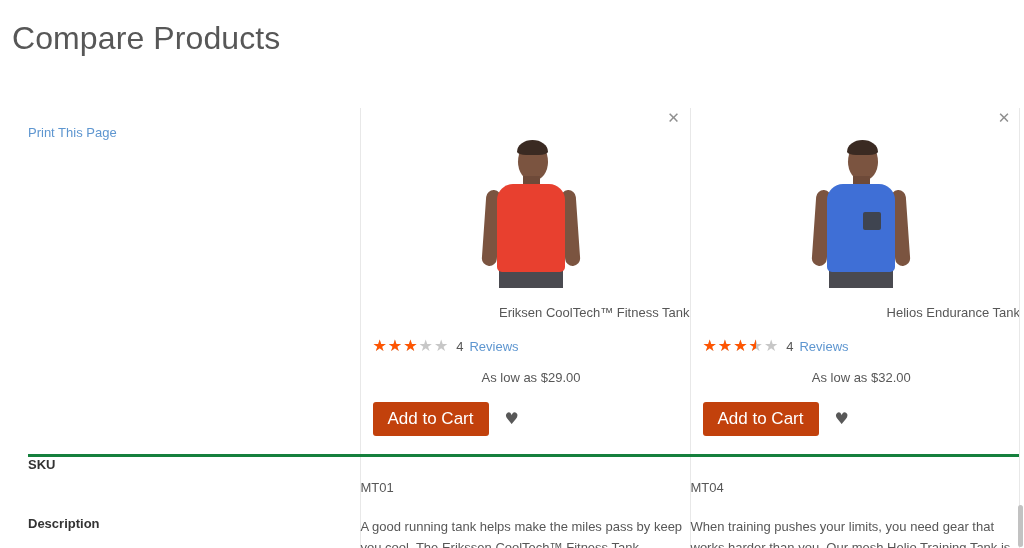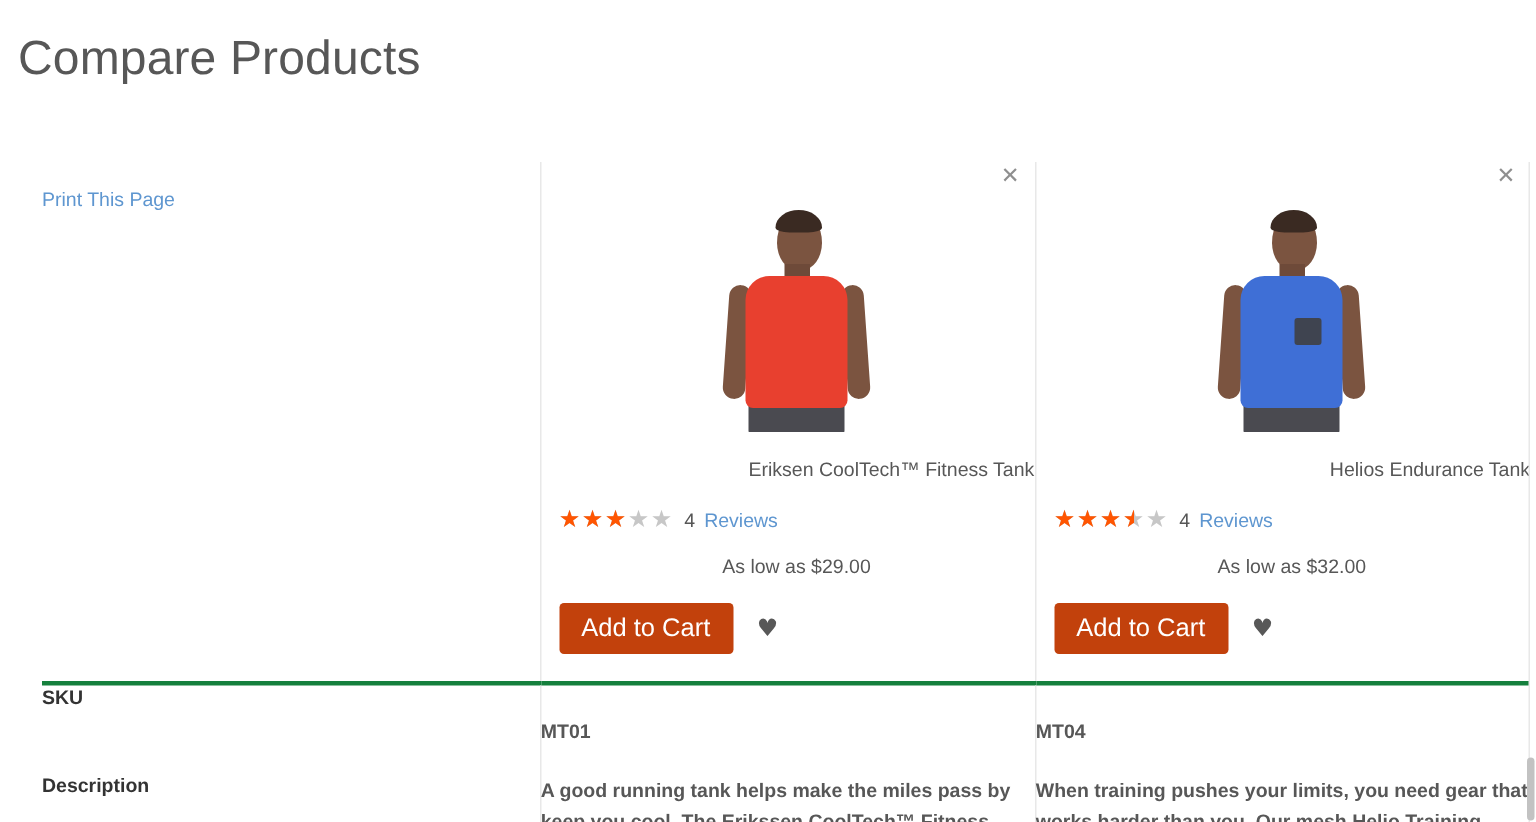--- a/index.html
+++ b/index.html
@@ -266,21 +266,20 @@
     color: #333333;
     padding: 21px 12px 20px 12px;
     line-height: 16px;
   }
   .attr-value {
     font-size: 13px;
     color: #575757;
     line-height: 21px;
     padding: 20px 14px 20px 12px;
     border-left: 1px solid #e8e8e8;
-    font-weight: bold;
   }
   .attr-value.sku { padding-top: 20px; padding-bottom: 18px; }
 
   .right-rule {
     position: absolute;
     left: 1019px;
     top: 108px;
     width: 1px;
     height: 440px;
     background: #e8e8e8;

